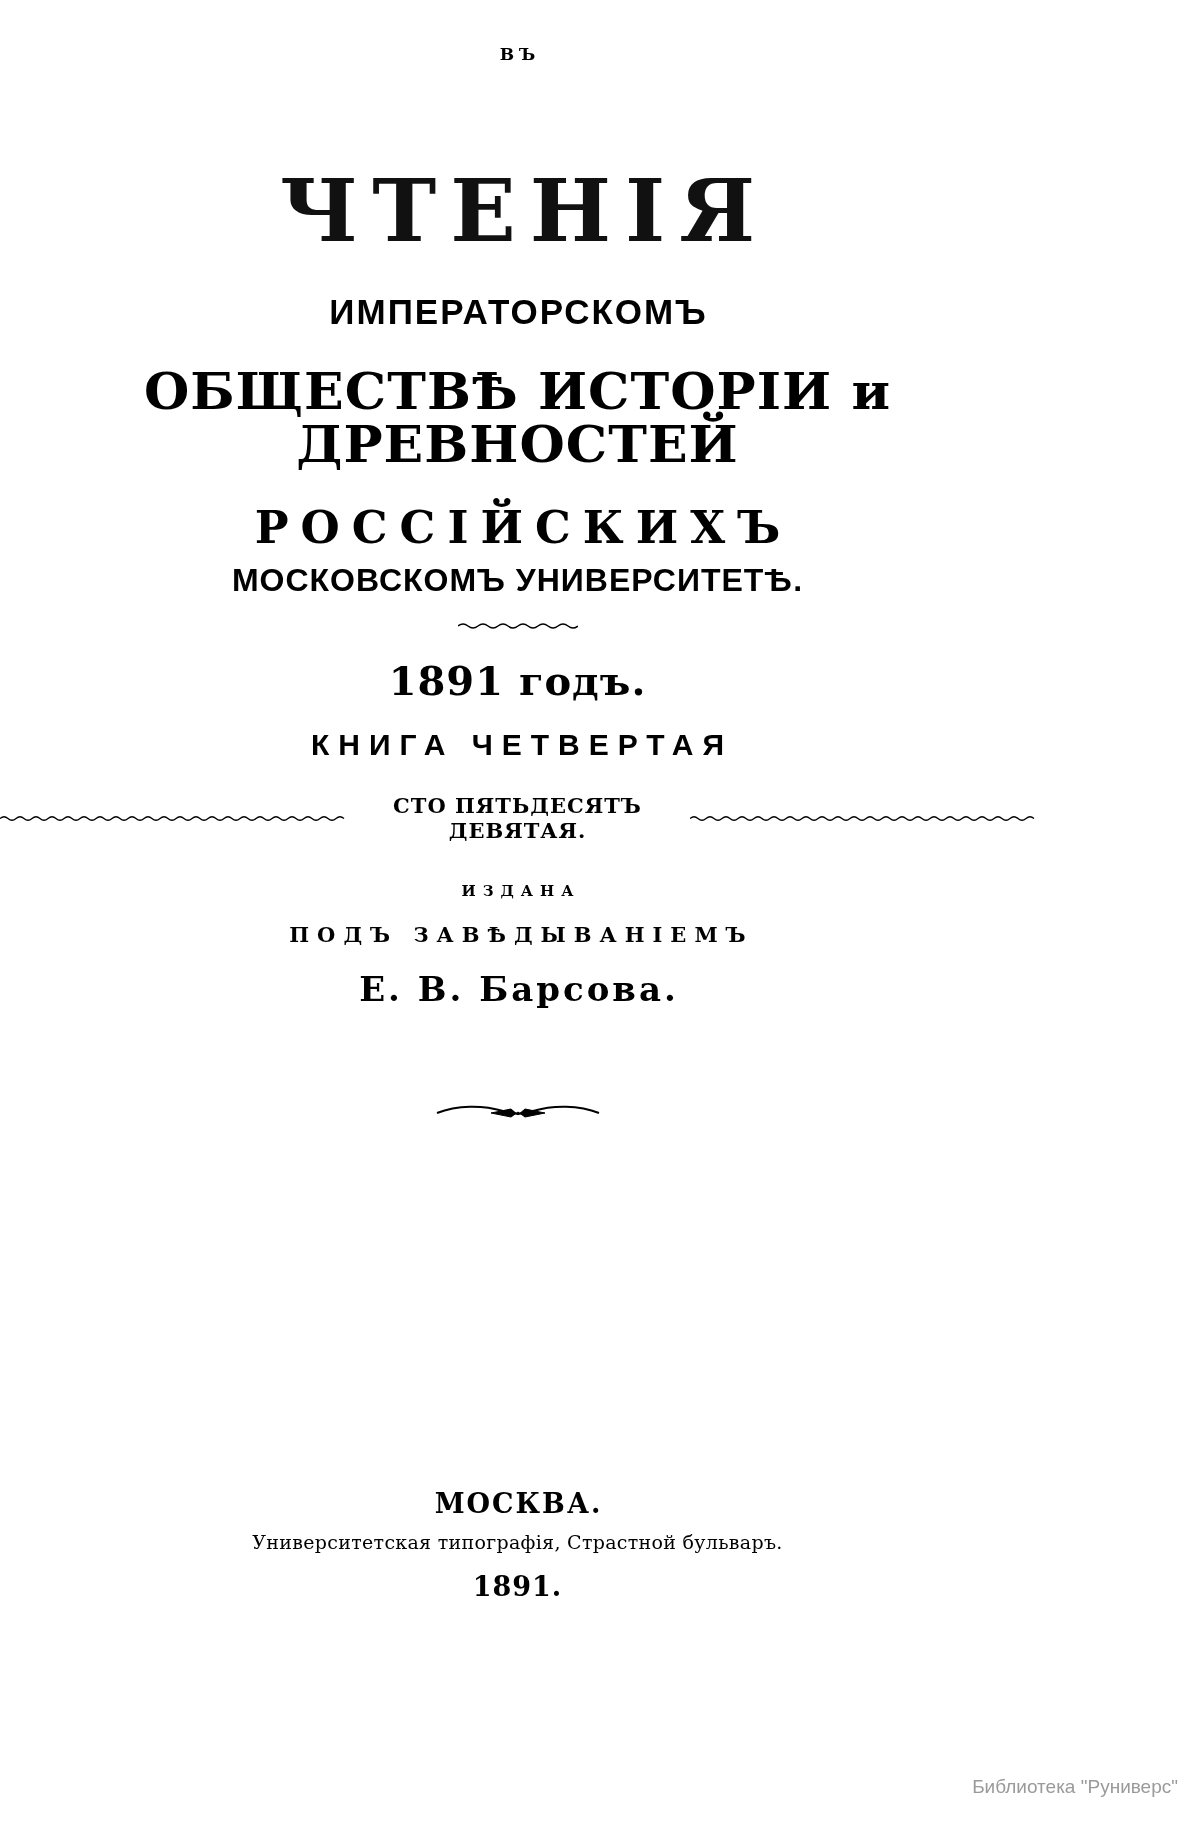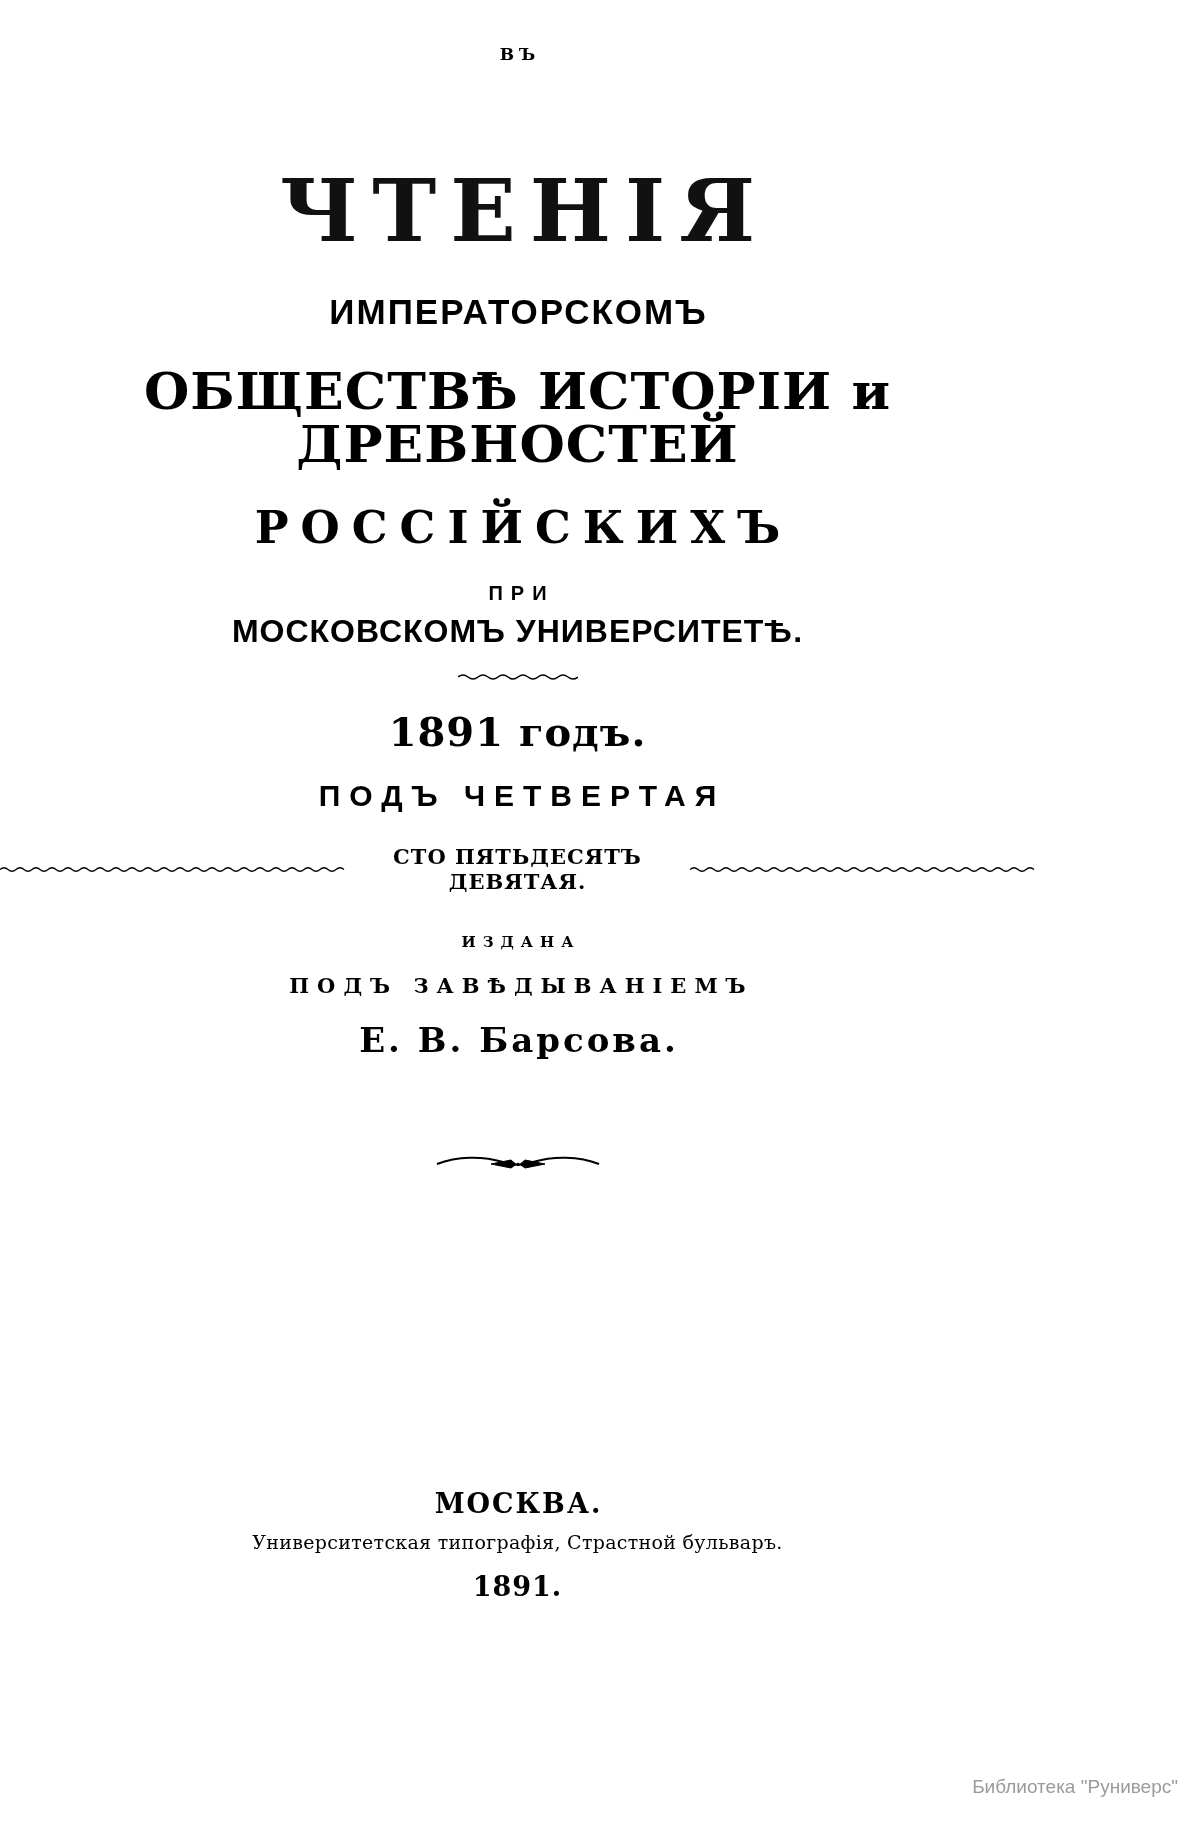--- a/index.html
+++ b/index.html
@@ -211,33 +211,32 @@
     <div class="center t-vu">ВЪ</div>
 
     <div class="center t-chteniya">ЧТЕНІЯ</div>
 
     <div class="center t-imperator">ИМПЕРАТОРСКОМЪ</div>
 
     <div class="center t-obshchestve">ОБЩЕСТВѢ ИСТОРІИ и ДРЕВНОСТЕЙ</div>
 
     <div class="center t-rossiyskih">РОССІЙСКИХЪ</div>
 
-    <div class="center t-pri">ПРИ</div>
 
     <div class="center t-universitet">МОСКОВСКОМЪ УНИВЕРСИТЕТѢ.</div>
 
     <div class="rule-wave">
       <svg width="120" height="10" viewBox="0 0 120 10">
         <path d="M0 5 Q 5 1 10 5 T 20 5 T 30 5 T 40 5 T 50 5 T 60 5 T 70 5 T 80 5 T 90 5 T 100 5 T 110 5 T 120 5" fill="none" stroke="#000" stroke-width="1.4"></path>
       </svg>
     </div>
 
     <div class="center t-year">1891 годъ.</div>
 
-    <div class="center t-kniga">ПОДЪ ЧЕТВЕРТАЯ</div>
+    <div class="center t-kniga">КНИГА ЧЕТВЕРТАЯ</div>
 
     <div class="sto-block">
       <div class="wave-long">
         <svg width="345" height="9" viewBox="0 0 345 9">
           <path d="M0 4.5 Q 4 1 8 4.5 T 16 4.5 T 24 4.5 T 32 4.5 T 40 4.5 T 48 4.5 T 56 4.5 T 64 4.5 T 72 4.5 T 80 4.5 T 88 4.5 T 96 4.5 T 104 4.5 T 112 4.5 T 120 4.5 T 128 4.5 T 136 4.5 T 144 4.5 T 152 4.5 T 160 4.5 T 168 4.5 T 176 4.5 T 184 4.5 T 192 4.5 T 200 4.5 T 208 4.5 T 216 4.5 T 224 4.5 T 232 4.5 T 240 4.5 T 248 4.5 T 256 4.5 T 264 4.5 T 272 4.5 T 280 4.5 T 288 4.5 T 296 4.5 T 304 4.5 T 312 4.5 T 320 4.5 T 328 4.5 T 336 4.5 T 344 4.5" fill="none" stroke="#000" stroke-width="1.3"></path>
         </svg>
       </div>
       <div class="center t-sto">СТО ПЯТЬДЕСЯТЪ ДЕВЯТАЯ.</div>
       <div class="wave-long">
         <svg width="345" height="9" viewBox="0 0 345 9">

